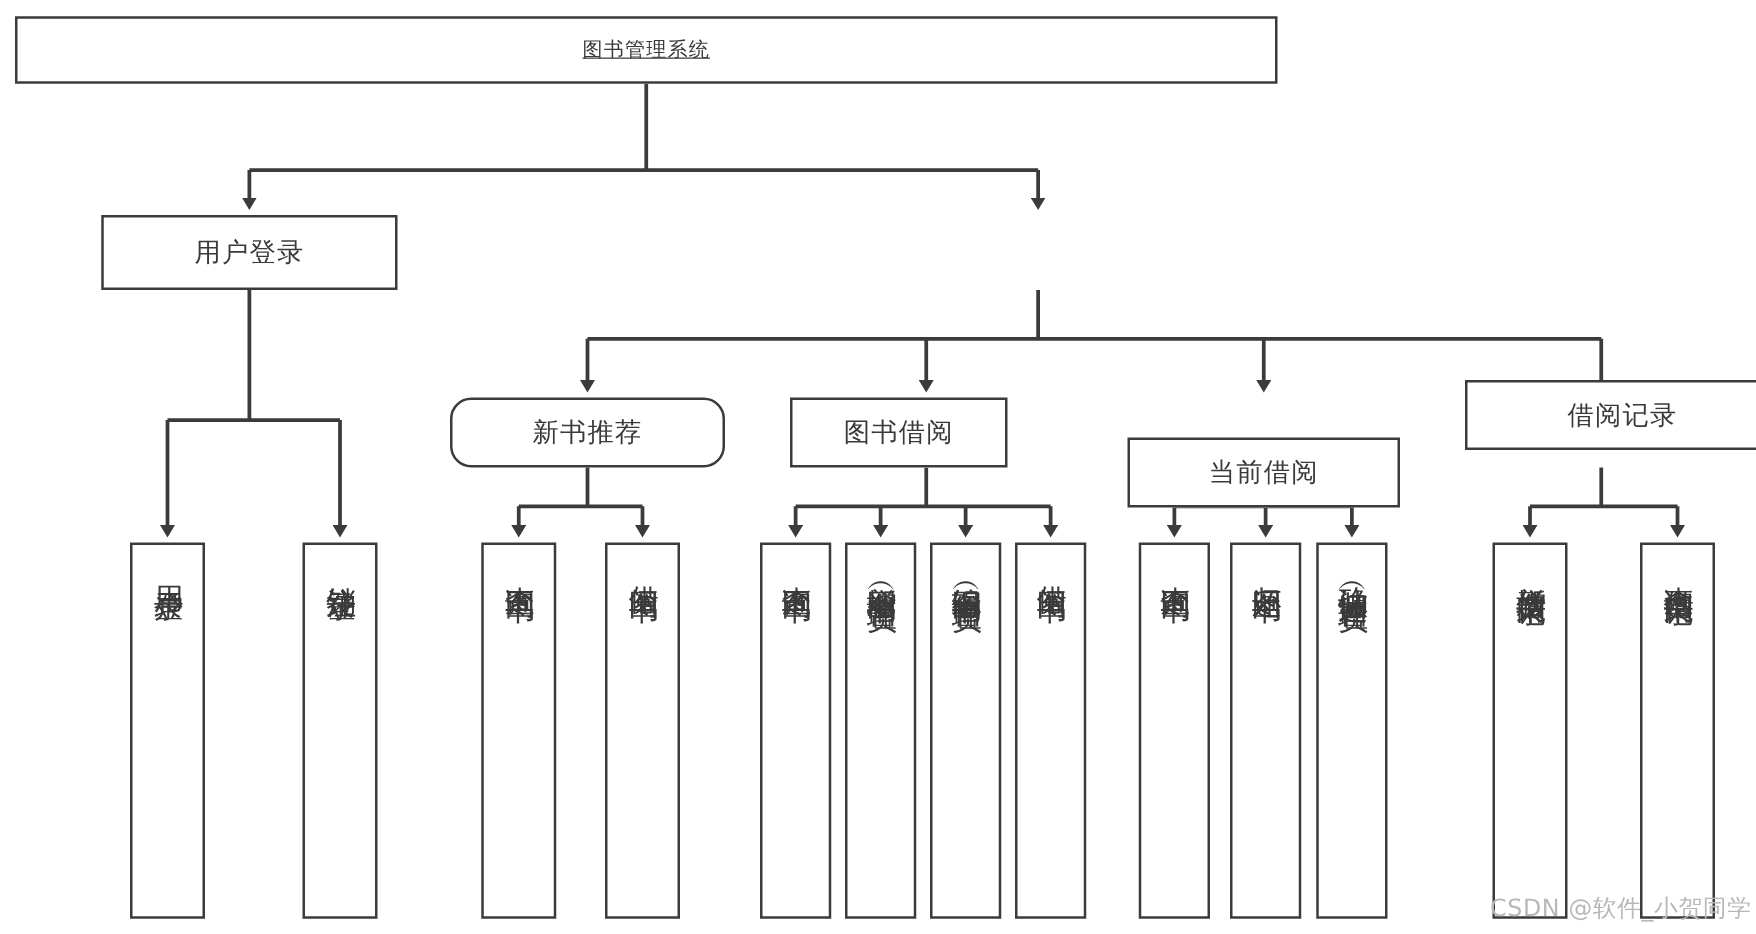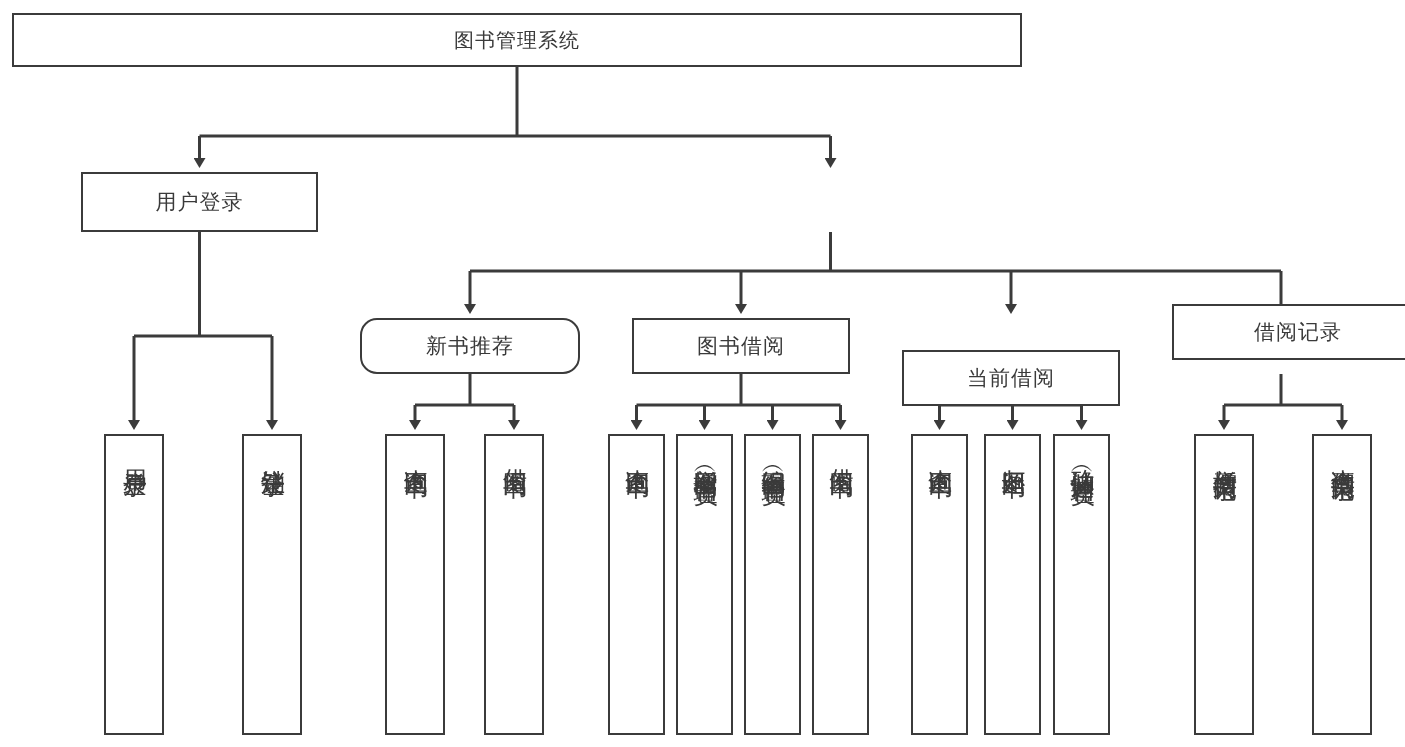--- a/index.html
+++ b/index.html
@@ -36,21 +36,22 @@
     text-align: center;
     color: #3a3a3a;
     z-index: 2;
   }
   .node.h {
     font-size: 21px;
     line-height: 1.15;
     letter-spacing: 1px;
   }
   .node.root {
-    font-size: 20px;
+    font-size: 16px;
+    text-decoration: underline;
   }
   
   .node.v {
     align-items: flex-start;
     justify-content: center;
     padding-top: 14px;
   }
   .node.v .vlabel {
     writing-mode: vertical-rl;
     text-orientation: upright;
@@ -115,21 +116,21 @@
     <span>图书管理系统</span>
   </div>
 
   <div class="node h" style="left: 81px; top: 172px; width: 237px; height: 60px;">
     <span>用户登录</span>
   </div>
 
   <div class="node h" style="left: 360px; top: 318px; width: 220px; height: 56px; border-radius: 17px;">
     <span>新书推荐</span>
   </div>
-  <div class="node h" style="left: 632px; top: 318px; width: 218px; height: 56px; justify-content: center;">
+  <div class="node h" style="left: 632px; top: 318px; width: 174px; height: 56px; justify-content: center;">
     <span>图书借阅</span>
   </div>
   <div class="node h" style="left: 902px; top: 318px; width: 218px; height: 56px; margin-top: 32px;">
     <span>当前借阅</span>
   </div>
   <div class="node h" style="left: 1172px; top: 304px; width: 252px; height: 56px;">
     <span>借阅记录</span>
   </div>
 
   <div class="node v" style="left: 104px; top: 434px; width: 60px; height: 301px;">
@@ -165,14 +166,17 @@
   <div class="node v" style="left: 1053px; top: 434px; width: 57px; height: 301px;">
     <span class="vlabel">确认归还（管理员）</span>
   </div>
   <div class="node v" style="left: 1194px; top: 434px; width: 60px; height: 301px;">
     <span class="vlabel">新增借阅记录</span>
   </div>
   <div class="node v" style="left: 1312px; top: 434px; width: 60px; height: 301px;">
     <span class="vlabel">查询借阅记录</span>
   </div>
 
+  <div class="watermark" style="left: 1192px; top: 714px;">
+    <span>CSDN @软件_小贺同学</span>
+  </div>
 
 </div>
 
 </body></html>

